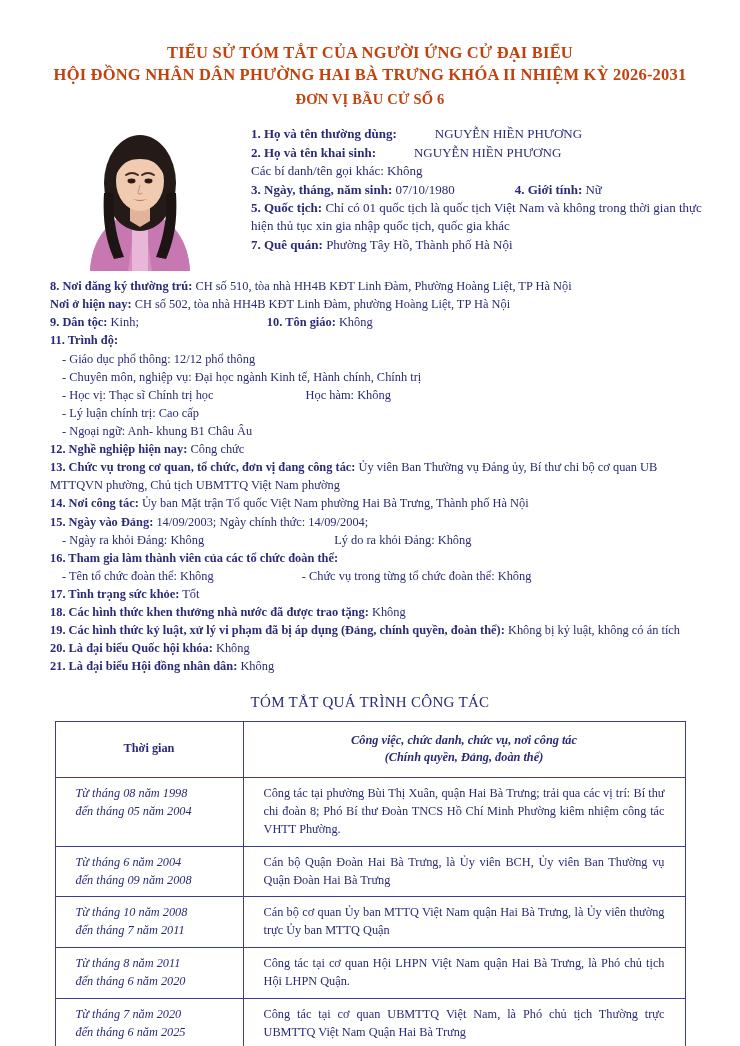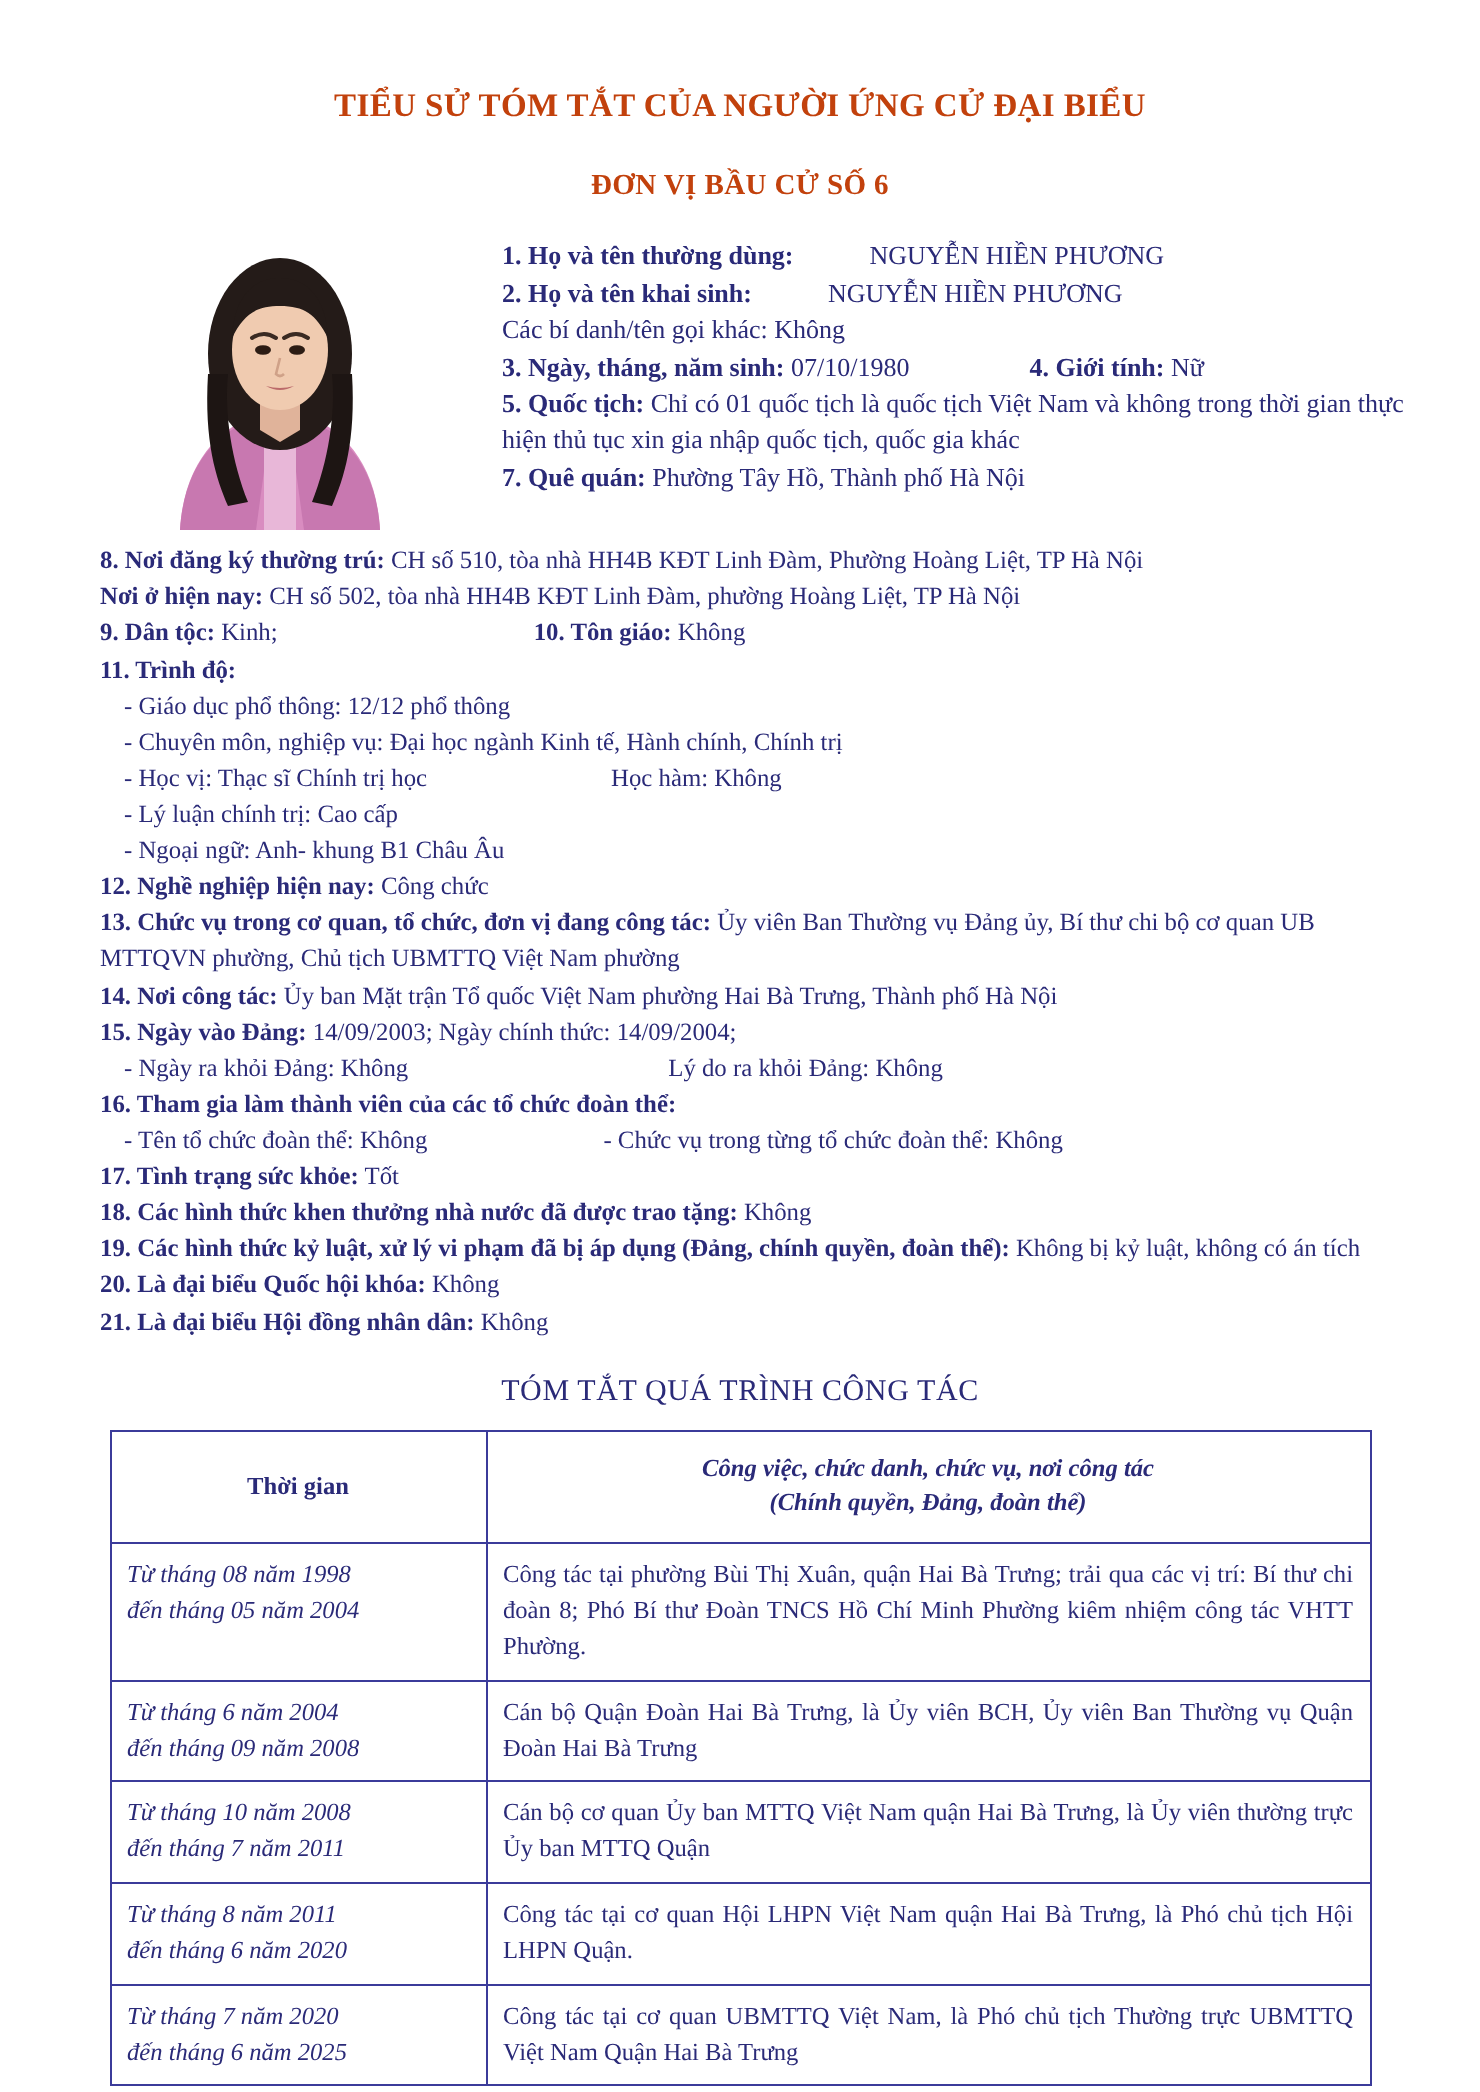--- a/index.html
+++ b/index.html
@@ -29,21 +29,21 @@
     text-align: center;
   }
   .doc-header .line {
     color: #c2410c;
     font-weight: bold;
     letter-spacing: 0.2px;
     line-height: 1.33;
   }
   .doc-header .l1 { font-size: 16.5px; }
   .doc-header .l2 { font-size: 16.5px; }
-  .doc-header .l3 { font-size: 14.5px; margin-top: 20px; }
+  .doc-header .l3 { font-size: 14.5px; margin-top: 4px; }
 
   
   .top-block {
     display: flex;
     align-items: flex-start;
     margin-top: 16px;
   }
   .photo-wrap {
     width: 112px;
     flex: 0 0 112px;
@@ -95,21 +95,21 @@
     letter-spacing: 0.3px;
   }
   table.career {
     border-collapse: collapse;
     width: 630px;
     margin: 0 auto;
     table-layout: fixed;
   }
   table.career th, table.career td {
     border: 1px solid #3b3b9a;
-    padding: 7px 8px;
+    padding: 7px 20px;
     vertical-align: top;
     font-size: 12.3px;
     line-height: 1.45;
   }
   table.career th {
     font-weight: bold;
     text-align: center;
     padding: 10px 8px;
     vertical-align: middle;
   }
@@ -127,20 +127,21 @@
   }
   .nowrapline { display: block; font-style: italic; }
 </style>
 </head>
 <body>
 
 <div class="page">
 
   <div class="doc-header">
     <div class="line l1">TIỂU SỬ TÓM TẮT CỦA NGƯỜI ỨNG CỬ ĐẠI BIỂU</div>
+    <div class="line l2">HỘI ĐỒNG NHÂN DÂN PHƯỜNG HAI BÀ TRƯNG KHÓA II NHIỆM KỲ 2026-2031</div>
     <div class="line l3">ĐƠN VỊ BẦU CỬ SỐ 6</div>
   </div>
 
   <div class="top-block">
 
     <div class="photo-wrap">
       <div class="photo">
         <svg viewBox="0 0 112 144" preserveAspectRatio="none">
           <rect x="0" y="0" width="112" height="144" fill="#ffffff"></rect>
 

